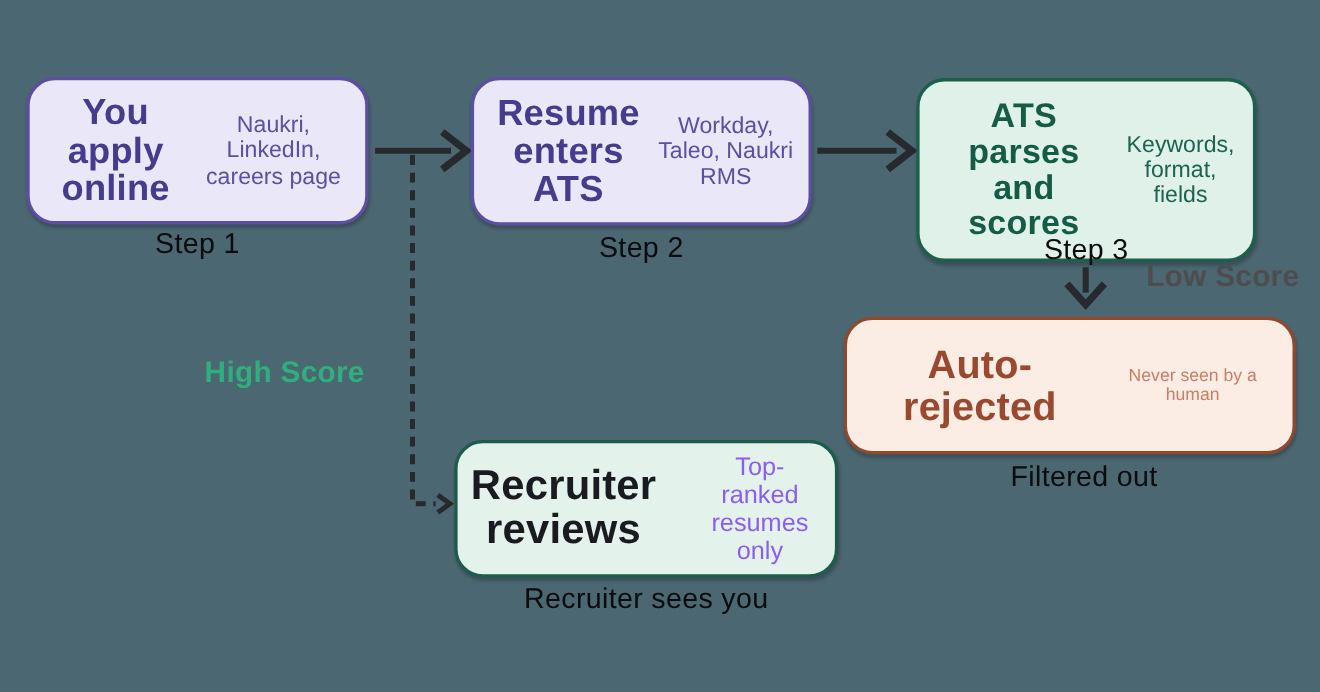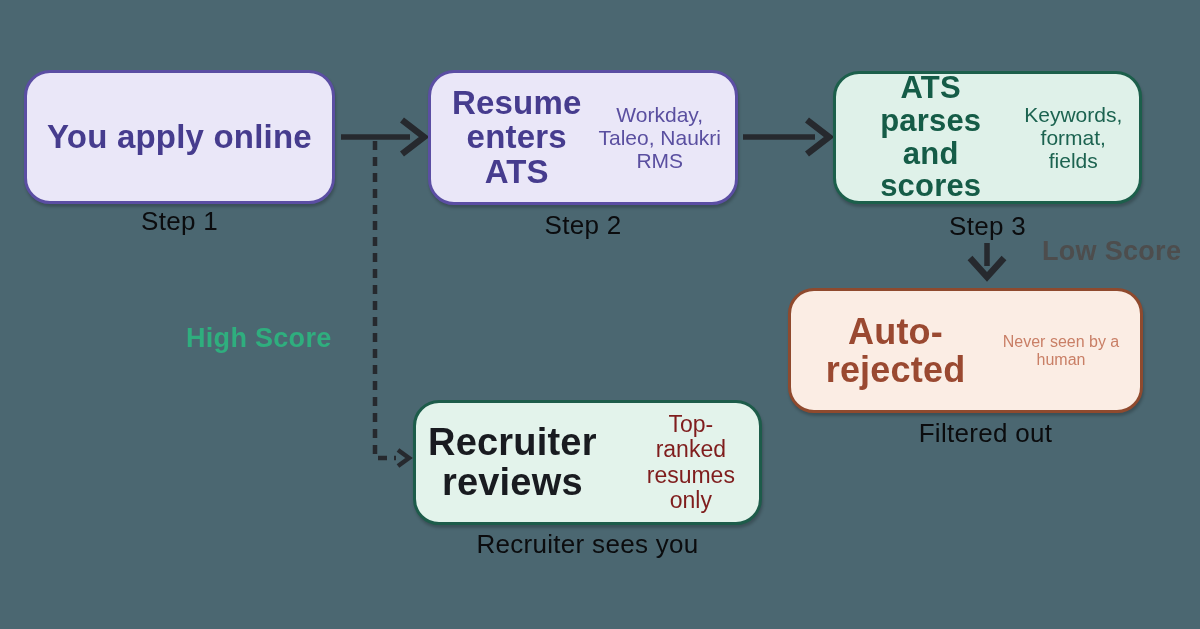--- a/index.html
+++ b/index.html
@@ -46,21 +46,21 @@
   .node-parse { background: #DFF1E9; border-color: #1C5F4B; }
   .node-parse .node-title { color: #155C47; font-size: 31px; }
   .node-parse .node-sub   { color: #1C6350; font-size: 21px; }
 
   .node-rejected { background: #FBEDE4; border-color: #8F4A2E; }
   .node-rejected .node-title { color: #9A4931; font-size: 36px; }
   .node-rejected .node-sub   { color: #C97F66; font-size: 16px; }
 
   .node-recruiter { background: #E3F3EB; border-color: #1D5C4A; }
   .node-recruiter .node-title { color: #191B20; font-size: 38px; }
-  .node-recruiter .node-sub   { color: #7f1d1d; font-size: 23px; }
+  .node-recruiter .node-sub   { color: #8b5cf6; font-size: 23px; }
 
   .caption {
     position: absolute;
     text-align: center;
     color: #0B0C0E;
     font-size: 26px;
     letter-spacing: 0.3px;
   }
   .edge-label {
     position: absolute;
@@ -68,22 +68,22 @@
     font-size: 27px;
     letter-spacing: 0.3px;
     white-space: nowrap;
   }
   .edge-label-high { color: #2FAE7E; }
   .edge-label-low  { color: #4D4D4D; }
 
   
   #node-apply     { left: 24px;  top: 70px;  width: 311px; height: 134px; }
   #node-ats       { left: 428px; top: 70px;  width: 310px; height: 135px; }
-  #node-parse     { left: 833px; top: 71px;  width: 309px; height: 133px; }
-  #node-rejected  { left: 788px; top: 288px; width: 355px; height: 125px; }
+  #node-parse     { left: 833px; top: 71px;  width: 309px; height: 167px; }
+  #node-rejected  { left: 767px; top: 288px; width: 411px; height: 125px; }
   #node-recruiter { left: 413px; top: 400px; width: 349px; height: 125px; gap: 38px; }
 
   #caption-step1     { left: 24px;  top: 206px; width: 311px; }
   #caption-step2     { left: 428px; top: 210px; width: 310px; }
   #caption-step3     { left: 833px; top: 211px; width: 309px; }
   #caption-filtered  { left: 808px; top: 418px; width: 355px; }
   #caption-recruiter { left: 413px; top: 529px; width: 349px; }
 
   #label-high { left: 186px;  top: 323px; }
   #label-low  { left: 1042px; top: 236px; }
@@ -111,20 +111,21 @@
     </g>
 
     <g stroke="#26292E" fill="none">
       <polyline points="375,141 375,458 396,458" stroke-width="4.5" stroke-dasharray="9 7"></polyline>
       <polyline points="398,450 409,458 398,466" stroke-width="4.5"></polyline>
     </g>
   </svg>
 
   <div class="node node-apply" id="node-apply">
     <div class="node-title">You apply online</div>
+    <div class="node-sub">Naukri, LinkedIn, careers page</div>
   </div>
   <div class="caption" id="caption-step1">Step 1</div>
 
   <div class="node node-ats" id="node-ats">
     <div class="node-title">Resume enters ATS</div>
     <div class="node-sub">Workday, Taleo, Naukri RMS</div>
   </div>
   <div class="caption" id="caption-step2">Step 2</div>
 
   <div class="node node-parse" id="node-parse">

